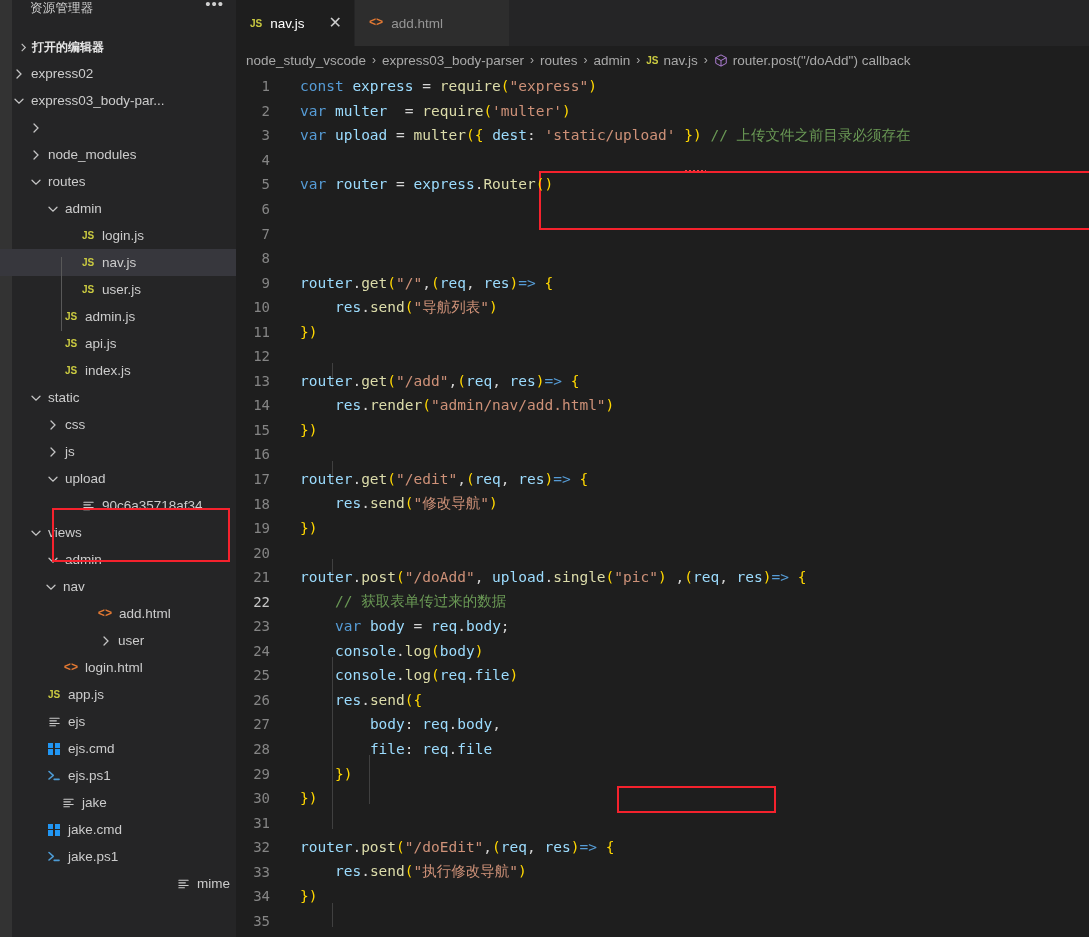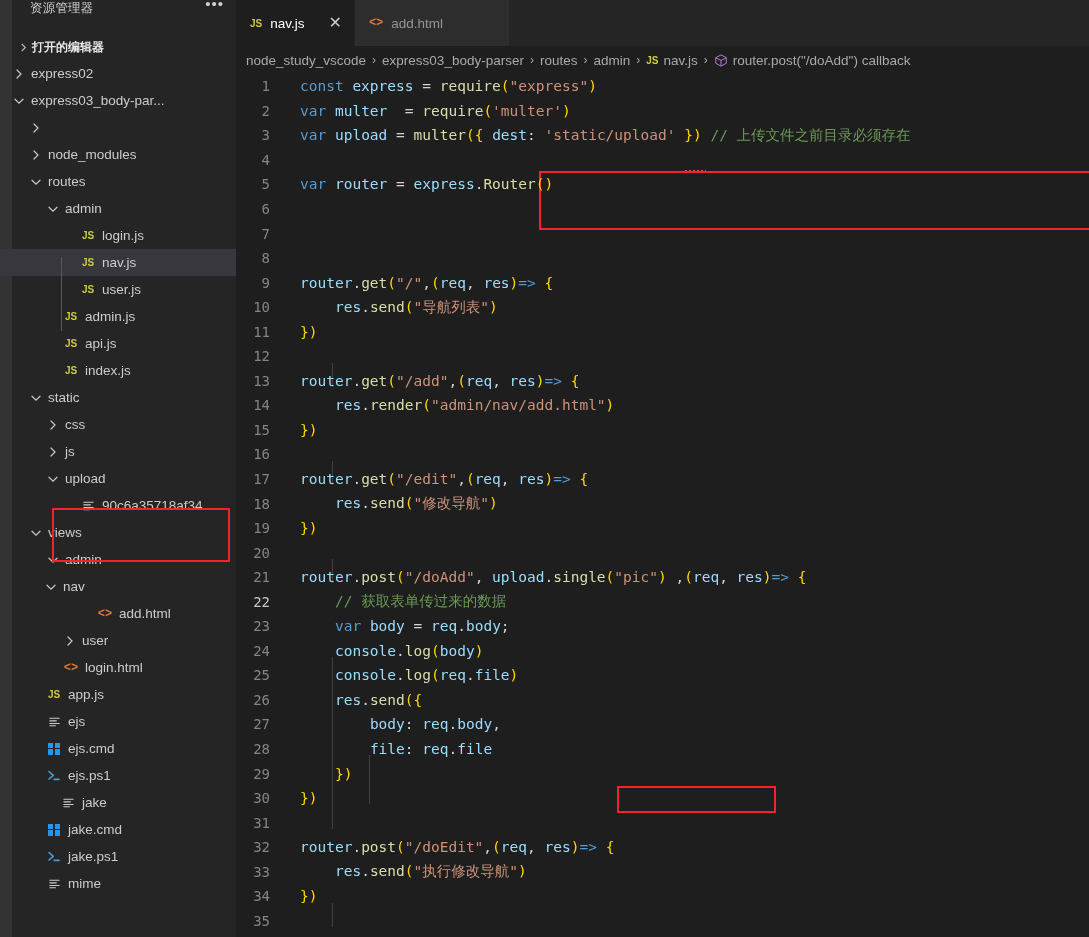--- a/index.html
+++ b/index.html
@@ -296,21 +296,21 @@
           </span>
           <span class="lbl">nav</span>
         </div>
         <div class="row" style="padding-left: 78px;">
           <span class="chev"></span>
           <span class="ico">
             <span class="ico-html">&lt;&gt;</span>
           </span>
           <span class="lbl">add.html</span>
         </div>
-        <div class="row" style="padding-left: 61px;">
+        <div class="row" style="padding-left: 97px;">
           <span class="chev">
             <svg width="10" height="10" viewBox="0 0 10 10">
               <path d="M3 1 L7 5 L3 9" stroke="#c5c5c5" stroke-width="1.25" fill="none" stroke-linecap="round"></path>
             </svg>
           </span>
           <span class="lbl">user</span>
         </div>
         <div class="row" style="padding-left: 44px;">
           <span class="chev"></span>
           <span class="ico">
@@ -394,21 +394,21 @@
           <span class="ico">
             <svg width="14" height="13" viewBox="0 0 14 13">
               <g stroke="#4d9bd4" stroke-width="1.6" fill="none" stroke-linecap="round" stroke-linejoin="round">
                 <path d="M2 2.5 L6.3 6.3 L2 10"></path>
                 <path d="M7.2 10.4 H12"></path>
               </g>
             </svg>
           </span>
           <span class="lbl">jake.ps1</span>
         </div>
-        <div class="row" style="padding-left: 27px;">
+        <div class="row" style="padding-left: 27px; justify-content: flex-end;">
           <span class="chev"></span>
           <span class="ico">
             <svg width="13" height="13" viewBox="0 0 14 14">
               <g stroke="#cccccc" stroke-width="1.15" stroke-linecap="round">
                 <path d="M2 3.5 H12"></path>
                 <path d="M2 6.3 H9"></path>
                 <path d="M2 9.1 H12"></path>
                 <path d="M2 11.6 H8"></path>
               </g>
             </svg>

